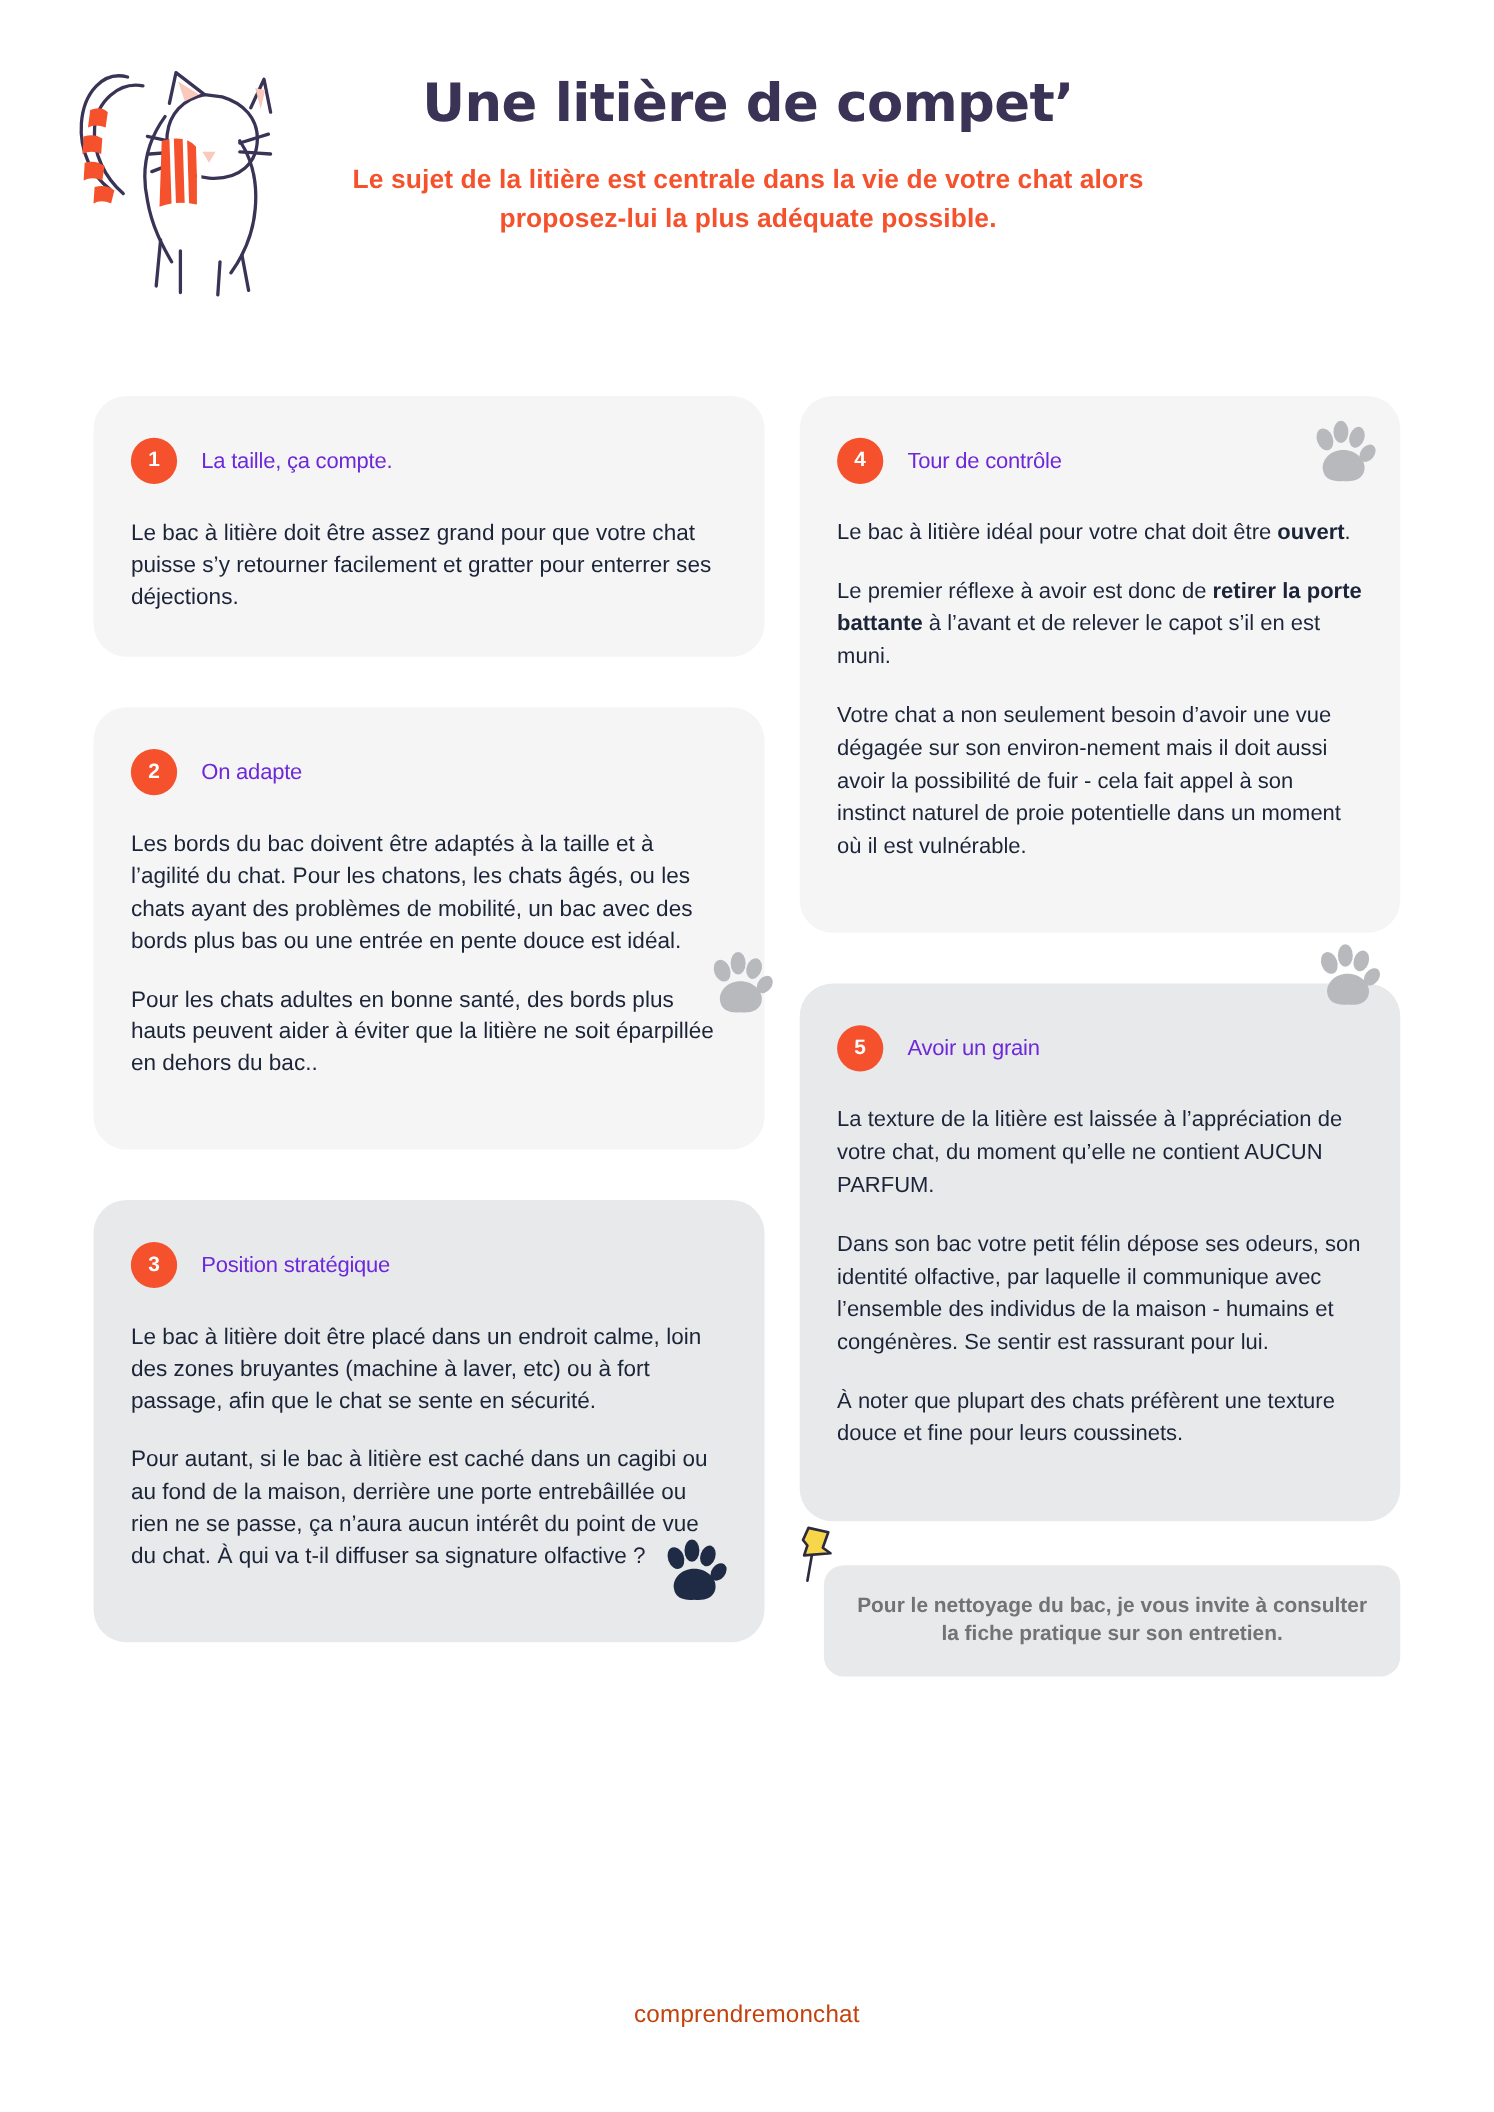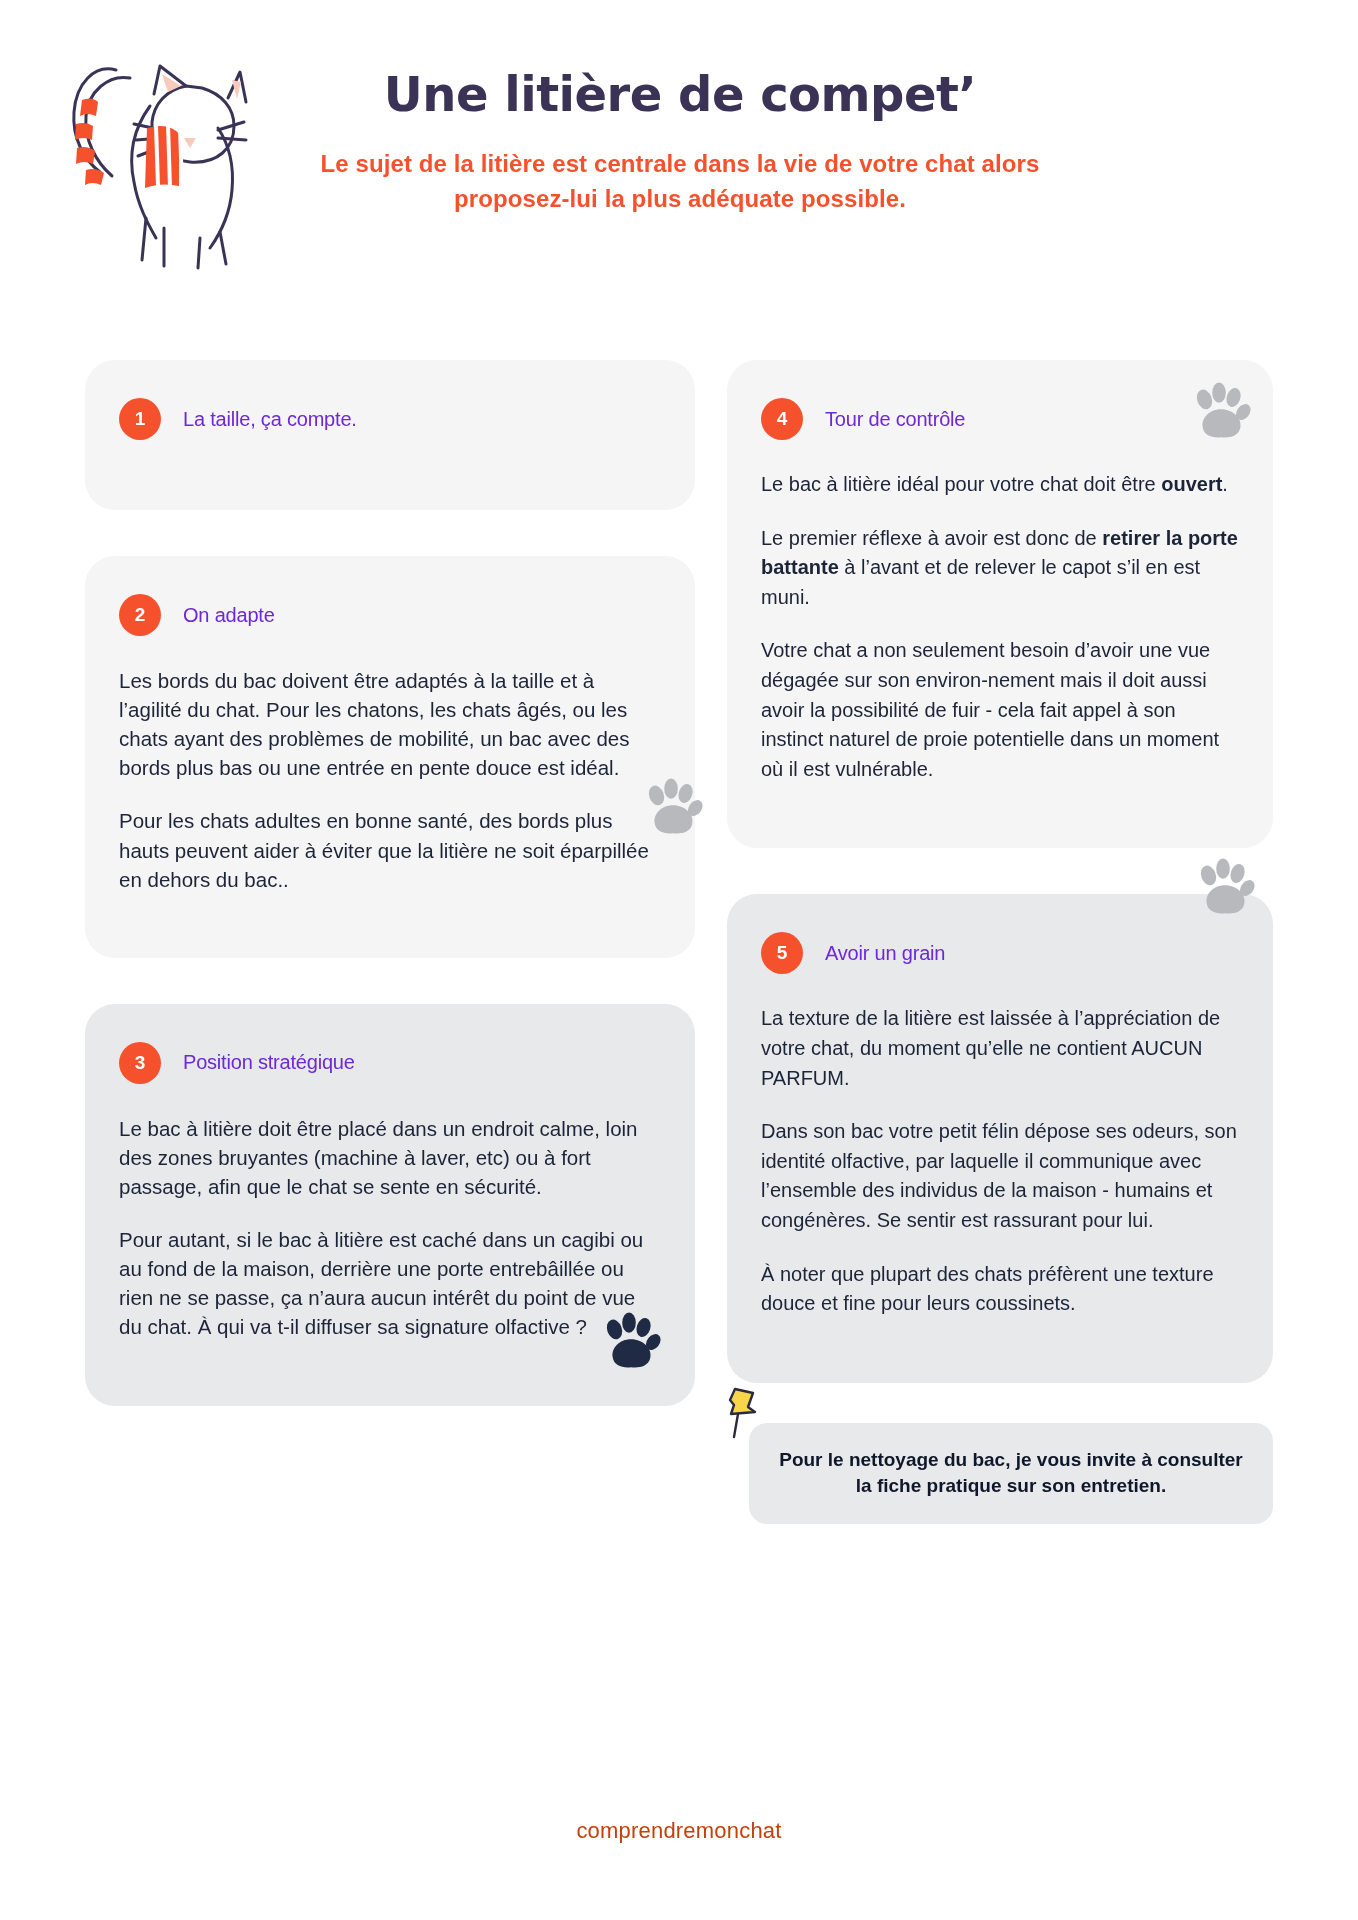--- a/index.html
+++ b/index.html
@@ -150,21 +150,21 @@
 
   .note {
     background: #e7e9eb;
     border-radius: 18px;
     padding: 24px 30px;
     margin-left: 22px;
     text-align: center;
     font-size: 19px;
     font-weight: 700;
     line-height: 1.4;
-    color: #0f172a;
+    color: #737373;
   }
 
   .pin {
     position: absolute;
     left: -6px;
     top: -38px;
     width: 46px;
     height: 56px;
   }
   .pin svg { width: 100%; height: 100%; display: block; }
@@ -237,20 +237,21 @@
 
   <div class="columns">
 
     <div class="col col-left">
 
       <div class="card" style="margin-bottom:46px;">
         <div class="card-head">
           <div class="badge">1</div>
           <div class="card-title">La taille, ça compte.</div>
         </div>
+        <p>Le bac à litière doit être assez grand pour que votre chat puisse s’y retourner facilement et gratter pour enterrer ses déjections.</p>
       </div>
 
       <div class="card" style="margin-bottom:46px;">
         <div class="card-head">
           <div class="badge">2</div>
           <div class="card-title">On adapte</div>
         </div>
         <p>Les bords du bac doivent être adaptés à la taille et à l’agilité du chat. Pour les chatons, les chats âgés, ou les chats ayant des problèmes de mobilité, un bac avec des bords plus bas ou une entrée en pente douce est idéal.</p>
         <p>Pour les chats adultes en bonne santé, des bords plus hauts peuvent aider à éviter que la litière ne soit éparpillée en dehors du bac..</p>
         <span class="paw paw-c2">

